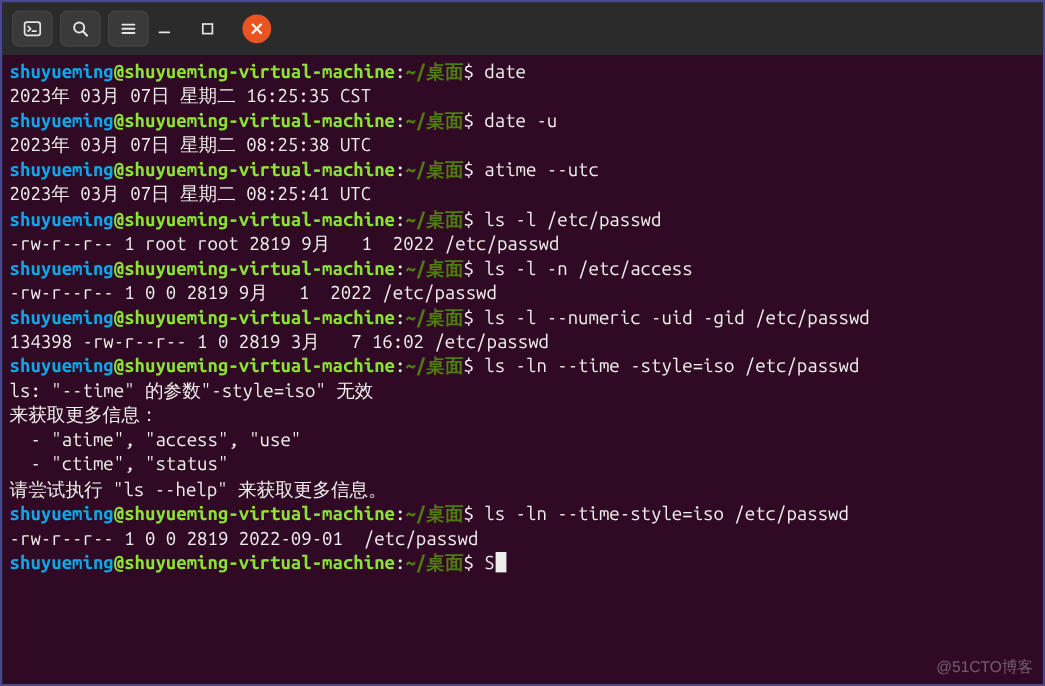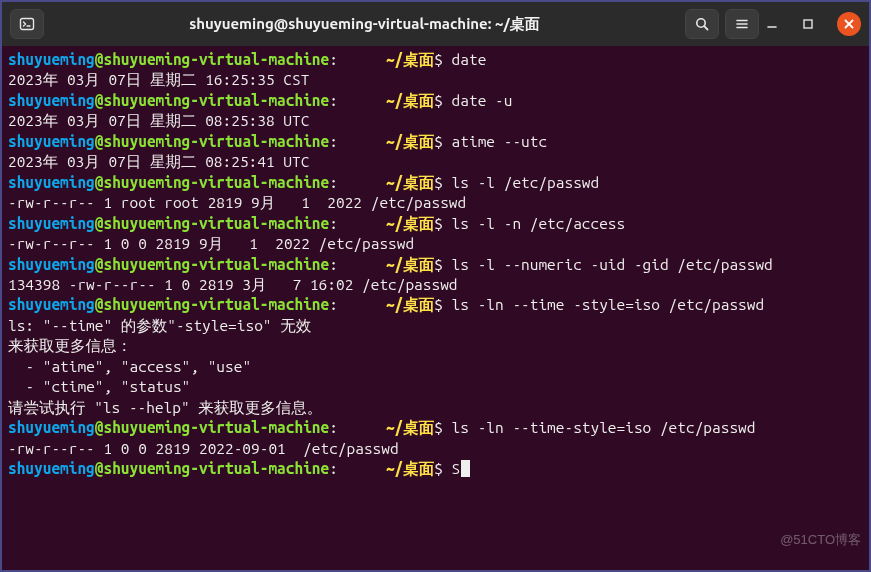--- a/index.html
+++ b/index.html
@@ -51,53 +51,52 @@
     color: #eeeeec;
     padding: 4px 6px 6px 6px;
     height: calc(100% - 44px);
     line-height: 1.32;
     white-space: pre-wrap;
     word-break: break-all;
     position: relative;
   }
   .user { color: #0ea5e9; font-weight: bold; }
   .host { color: #8ae234; font-weight: bold; }
-  .path { color: #fde047; font-weight: bold; margin-left: 48px; }
+  .path { color: #4d7c0f; font-weight: bold; }
   .dollar { color: #eeeeec; }
   .cmd { color: #eeeeec; text-align: center; }
   .out { color: #eeeeec; }
   .cursor {
     display: inline-block;
     width: 9px; height: 17px;
     background: #eeeeec;
     vertical-align: text-bottom;
     margin-left: 1px;
   }
   .watermark {
     position: absolute;
     right: 8px;
-    bottom: 22px;
+    bottom: 6px;
     color: rgba(240,240,240,0.35);
     font-family: sans-serif;
     font-size: 13px;
   }
   svg { display: block; }
 </style>
 </head>
 <body>
 
 <div class="titlebar">
   <div class="tb-btn">
     <svg width="16" height="16" viewBox="0 0 16 16">
       <rect x="1.5" y="2.5" width="13" height="11" rx="2" fill="none" stroke="#e6e6e6" stroke-width="1.4"></rect>
       <path d="M4.5 6 L6.5 8 L4.5 10" fill="none" stroke="#e6e6e6" stroke-width="1.4" stroke-linecap="round" stroke-linejoin="round"></path>
       <line x1="8" y1="10" x2="11" y2="10" stroke="#e6e6e6" stroke-width="1.4" stroke-linecap="round"></line>
     </svg>
   </div>
-  <div class="tb-title">shuyueming@shuyueming-virtual-machine: ~/桌面</div>
   <div class="tb-right">
     <div class="tb-btn">
       <svg width="16" height="16" viewBox="0 0 16 16">
         <circle cx="7" cy="7" r="4.2" fill="none" stroke="#e6e6e6" stroke-width="1.6"></circle>
         <line x1="10.2" y1="10.2" x2="13.5" y2="13.5" stroke="#e6e6e6" stroke-width="1.8" stroke-linecap="round"></line>
       </svg>
     </div>
     <div class="tb-btn">
       <svg width="16" height="16" viewBox="0 0 16 16">
         <line x1="3" y1="4.5" x2="13" y2="4.5" stroke="#e6e6e6" stroke-width="1.6" stroke-linecap="round"></line>

